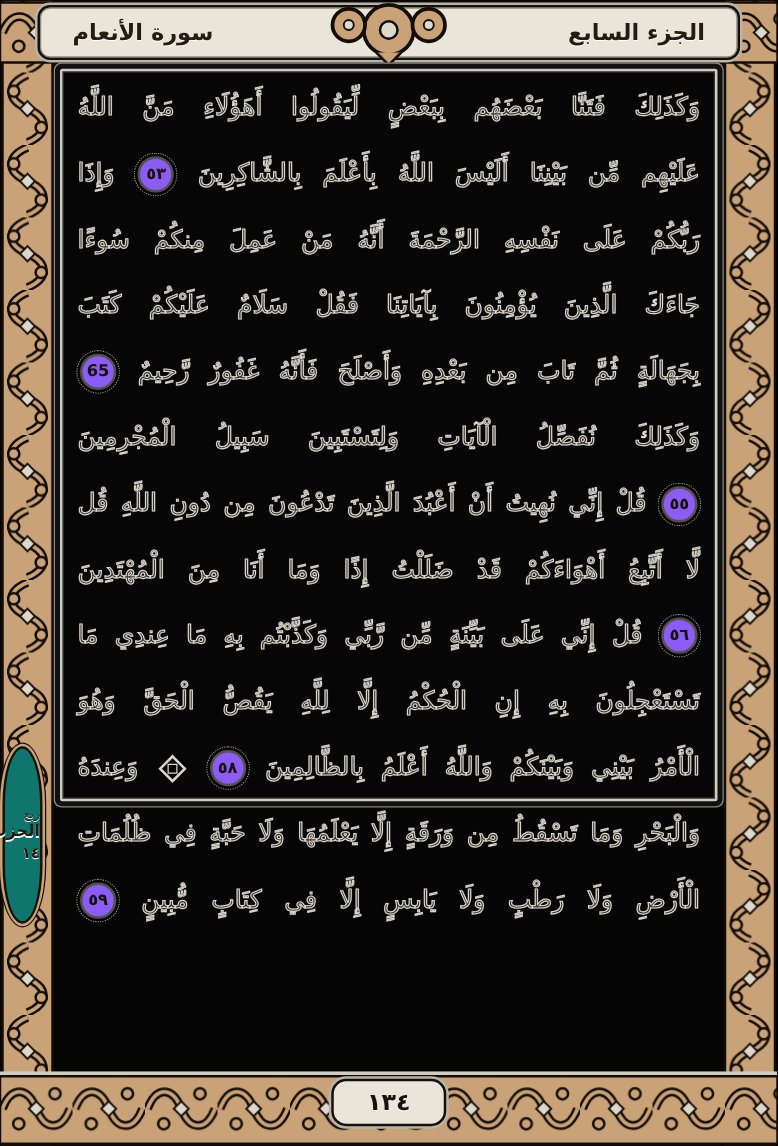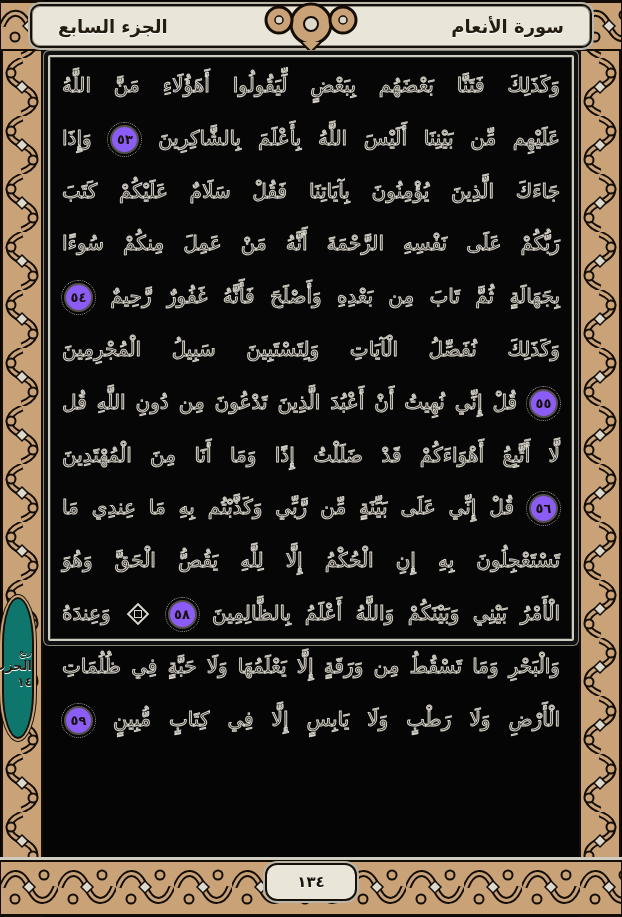--- a/index.html
+++ b/index.html
@@ -53,21 +53,21 @@
      text-shadow:0 1px 0 #fff;}
   .hizb-rub{font-size:10px;}
   .hizb-word{font-size:13px;font-weight:bold;}
   .hizb-num{font-size:12px;font-weight:bold;}
 
   
   .pageno-cartouche{position:absolute;left:50%;bottom:16px;transform:translateX(-50%);
     width:88px;height:34px;background:#e9e5d9;border:2px solid #16100a;border-radius:12px;
     box-shadow:0 0 0 2px #b9b5a9;
     display:flex;align-items:center;justify-content:center;}
-  .pageno{color:#17120b;font-size:15px;font-weight:bold;text-shadow:0 1px 0 #fff;}
+  .pageno{color:#17120b;font-size:19px;font-weight:bold;text-shadow:0 1px 0 #fff;}
 </style>
 </head>
 <body>
 
 <div class="page">
 
   <svg class="border-strip b-left" width="44" height="917">
     <defs>
       <pattern id="pv1" width="44" height="58" patternUnits="userSpaceOnUse">
         <rect width="44" height="58" fill="#c9a377"></rect>
@@ -118,41 +118,41 @@
         <circle cx="15" cy="42" r="4.5" fill="#c9a377" stroke="#140d06" stroke-width="2"></circle>
         <circle cx="44" cy="18" r="4.5" fill="#c9a377" stroke="#140d06" stroke-width="2"></circle>
         <path d="M23 30 l6 6 6 -6 -6 -6 z" fill="#dcd8cc" stroke="#140d06" stroke-width="1.5"></path>
       </pattern>
     </defs>
     <rect x="0" y="4" width="622" height="54" fill="url(#ph2)" stroke="#140d06" stroke-width="2"></rect>
     <rect x="0" y="0" width="622" height="3" fill="#cfccc2"></rect>
   </svg>
 
   <div class="header-band">
+    <div class="header-title">سورة الأنعام</div>
     <div class="header-title">الجزء السابع</div>
-    <div class="header-title">سورة الأنعام</div>
   </div>
 
   <svg class="center-ornament" width="130" height="54">
     <circle cx="65" cy="24" r="20" fill="#c9a377" stroke="#140d06" stroke-width="3"></circle>
     <circle cx="33" cy="20" r="13" fill="#c9a377" stroke="#140d06" stroke-width="3"></circle>
     <circle cx="97" cy="20" r="13" fill="#c9a377" stroke="#140d06" stroke-width="3"></circle>
     <circle cx="65" cy="24" r="7" fill="#dcd8cc" stroke="#140d06" stroke-width="2"></circle>
     <circle cx="33" cy="20" r="4" fill="#dcd8cc" stroke="#140d06" stroke-width="1.5"></circle>
     <circle cx="97" cy="20" r="4" fill="#dcd8cc" stroke="#140d06" stroke-width="1.5"></circle>
     <path d="M55 42 L65 52 L75 42" fill="#c9a377" stroke="#140d06" stroke-width="2"></path>
   </svg>
 
   <div class="text-frame">
     <div>
         <div class="quran-line"><span class="qt">وَكَذَلِكَ فَتَنَّا بَعْضَهُم بِبَعْضٍ لِّيَقُولُوا أَهَؤُلَاءِ مَنَّ اللَّهُ</span></div>
         <div class="quran-line"><span class="qt">عَلَيْهِم مِّن بَيْنِنَا أَلَيْسَ اللَّهُ بِأَعْلَمَ بِالشَّاكِرِينَ</span> <span class="ayah-marker">٥٣</span> <span class="qt">وَإِذَا</span></div>
+        <div class="quran-line"><span class="qt">رَبُّكُمْ عَلَى نَفْسِهِ الرَّحْمَةَ أَنَّهُ مَنْ عَمِلَ مِنكُمْ سُوءًا</span></div>
         <div class="quran-line"><span class="qt">جَاءَكَ الَّذِينَ يُؤْمِنُونَ بِآيَاتِنَا فَقُلْ سَلَامٌ عَلَيْكُمْ كَتَبَ</span></div>
-        <div class="quran-line"><span class="qt">رَبُّكُمْ عَلَى نَفْسِهِ الرَّحْمَةَ أَنَّهُ مَنْ عَمِلَ مِنكُمْ سُوءًا</span></div>
-        <div class="quran-line"><span class="qt">بِجَهَالَةٍ ثُمَّ تَابَ مِن بَعْدِهِ وَأَصْلَحَ فَأَنَّهُ غَفُورٌ رَّحِيمٌ</span> <span class="ayah-marker">٥٤</span></div>
+        <div class="quran-line"><span class="qt">بِجَهَالَةٍ ثُمَّ تَابَ مِن بَعْدِهِ وَأَصْلَحَ فَأَنَّهُ غَفُورٌ رَّحِيمٌ</span> <span class="ayah-marker">65</span></div>
         <div class="quran-line"><span class="qt">وَكَذَلِكَ نُفَصِّلُ الْآيَاتِ وَلِتَسْتَبِينَ سَبِيلُ الْمُجْرِمِينَ</span></div>
         <div class="quran-line"><span class="ayah-marker">٥٥</span> <span class="qt">قُلْ إِنِّي نُهِيتُ أَنْ أَعْبُدَ الَّذِينَ تَدْعُونَ مِن دُونِ اللَّهِ قُل</span></div>
         <div class="quran-line"><span class="qt">لَّا أَتَّبِعُ أَهْوَاءَكُمْ قَدْ ضَلَلْتُ إِذًا وَمَا أَنَا مِنَ الْمُهْتَدِينَ</span></div>
         <div class="quran-line"><span class="ayah-marker">٥٦</span> <span class="qt">قُلْ إِنِّي عَلَى بَيِّنَةٍ مِّن رَّبِّي وَكَذَّبْتُم بِهِ مَا عِندِي مَا</span></div>
         <div class="quran-line"><span class="qt">تَسْتَعْجِلُونَ بِهِ إِنِ الْحُكْمُ إِلَّا لِلَّهِ يَقُصُّ الْحَقَّ وَهُوَ</span></div>
         <div class="quran-line"><span class="qt">الْأَمْرُ بَيْنِي وَبَيْنَكُمْ وَاللَّهُ أَعْلَمُ بِالظَّالِمِينَ</span> <span class="ayah-marker">٥٨</span> <span class="rub"></span> <span class="qt">وَعِندَهُ</span></div>
         <div class="quran-line"><span class="qt">وَالْبَحْرِ وَمَا تَسْقُطُ مِن وَرَقَةٍ إِلَّا يَعْلَمُهَا وَلَا حَبَّةٍ فِي ظُلُمَاتِ</span></div>
         <div class="quran-line"><span class="qt">الْأَرْضِ وَلَا رَطْبٍ وَلَا يَابِسٍ إِلَّا فِي كِتَابٍ مُّبِينٍ</span> <span class="ayah-marker">٥٩</span></div>
       </div>
   </div>

